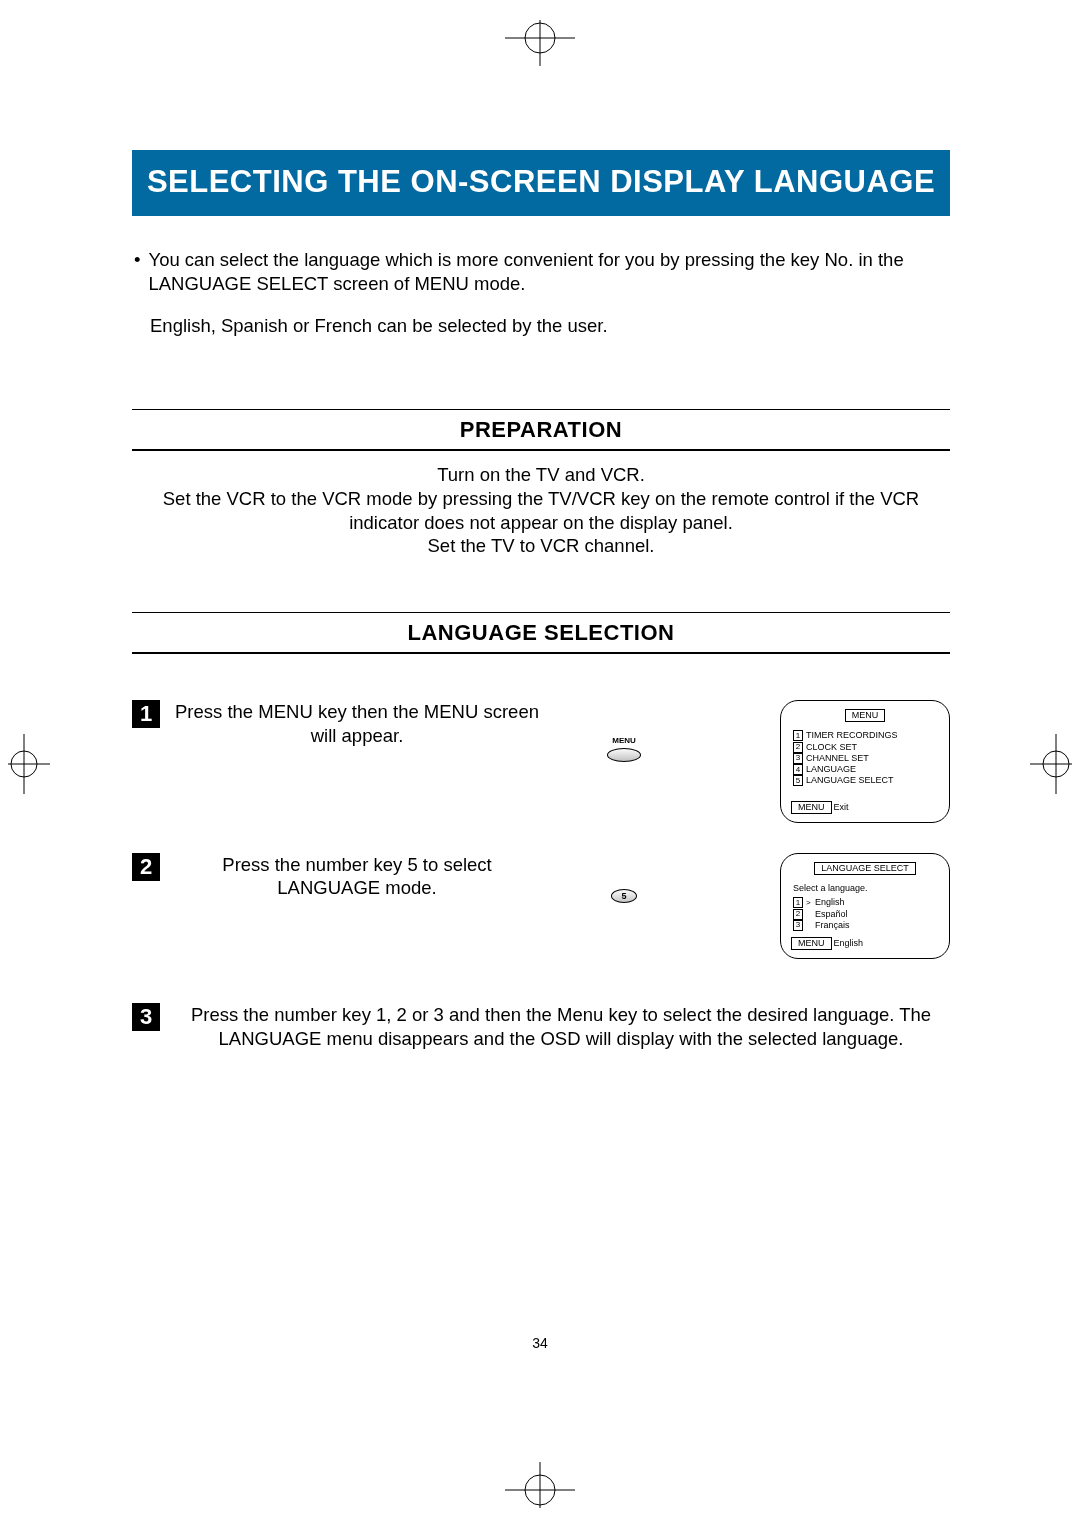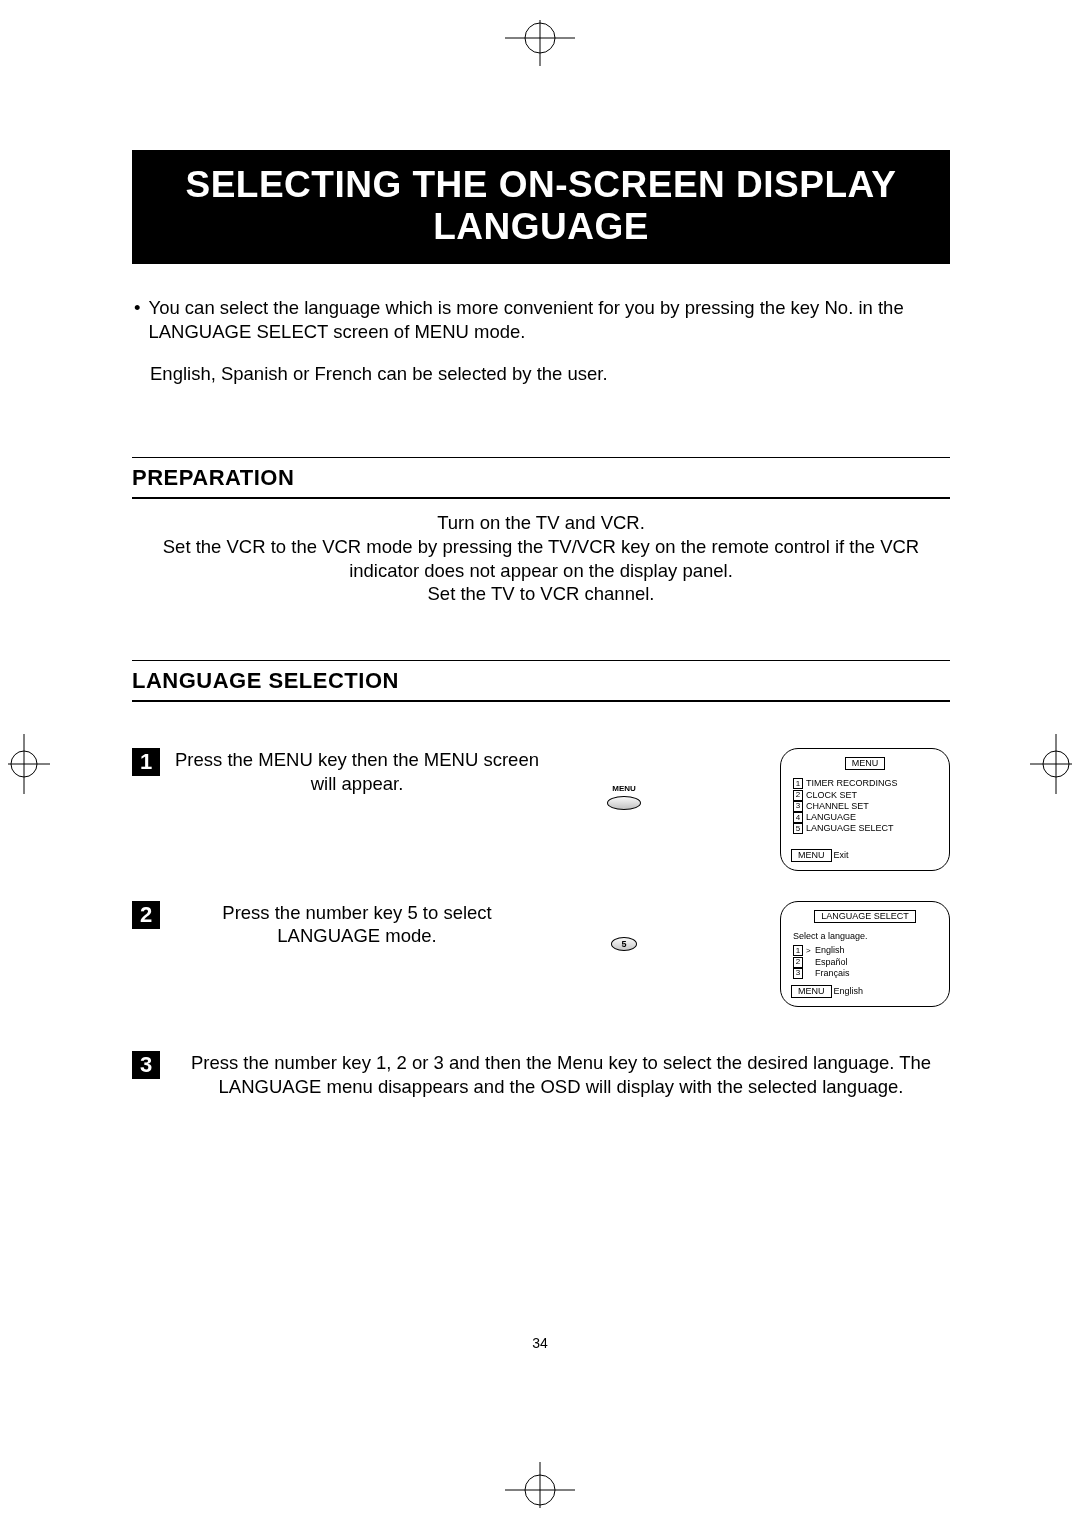--- a/index.html
+++ b/index.html
@@ -40,23 +40,23 @@
       top: 50%;
       transform: translateY(-50%);
     }
     .page {
       position: absolute;
       left: 132px;
       top: 150px;
       width: 818px;
     }
     .title-bar {
-      background: #000000;
+      background: #0369a1;
       color: #fff;
-      font-size: 37px;
+      font-size: 31px;
       font-weight: bold;
       text-align: center;
       padding: 14px 0 16px 0;
       letter-spacing: 0.5px;
     }
     .intro {
       margin-top: 32px;
       font-size: 18.5px;
       line-height: 1.28;
     }
@@ -70,38 +70,39 @@
     .intro-sub {
       margin-top: 20px;
       padding-left: 18px;
       font-size: 18.5px;
     }
     .section-heading-wrap {
       margin-top: 72px;
       border-top: 1px solid #000;
       border-bottom: 2px solid #000;
       padding: 7px 0 6px 0;
-      text-align: left;
+      text-align: center;
     }
     .section-heading {
       font-size: 22px;
       font-weight: bold;
       letter-spacing: 0.5px;
     }
     .prep-body {
       margin-top: 12px;
       font-size: 18.5px;
       line-height: 1.28;
       text-align: center;
     }
     .lang-section-heading-wrap {
       margin-top: 54px;
       border-top: 1px solid #000;
       border-bottom: 2px solid #000;
       padding: 7px 0 6px 0;
+      text-align: center;
     }
     .step {
       margin-top: 46px;
       display: flex;
       gap: 12px;
     }
     .step-num {
       width: 28px;
       height: 28px;
       background: #000;

